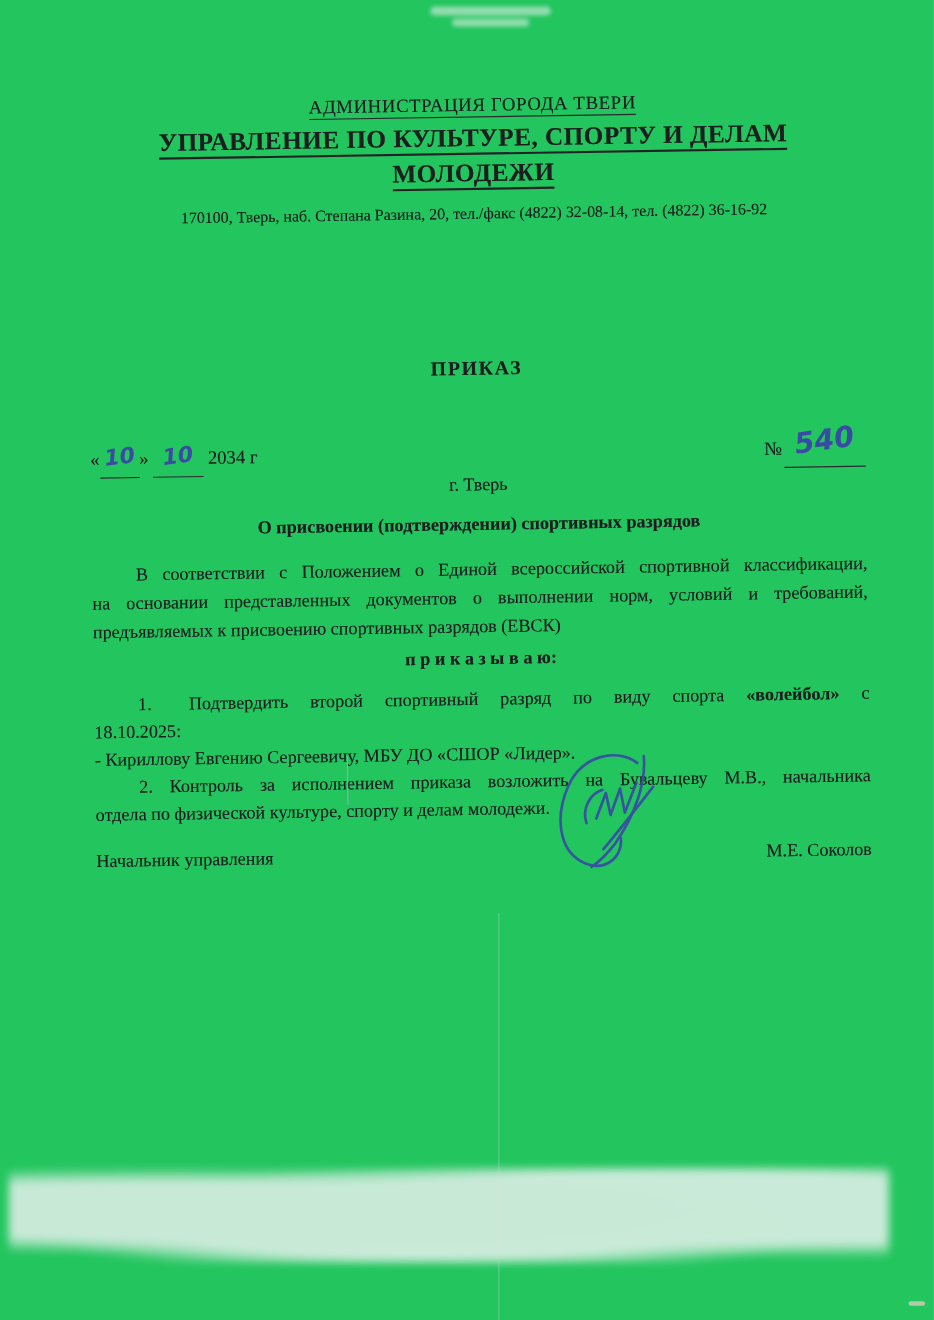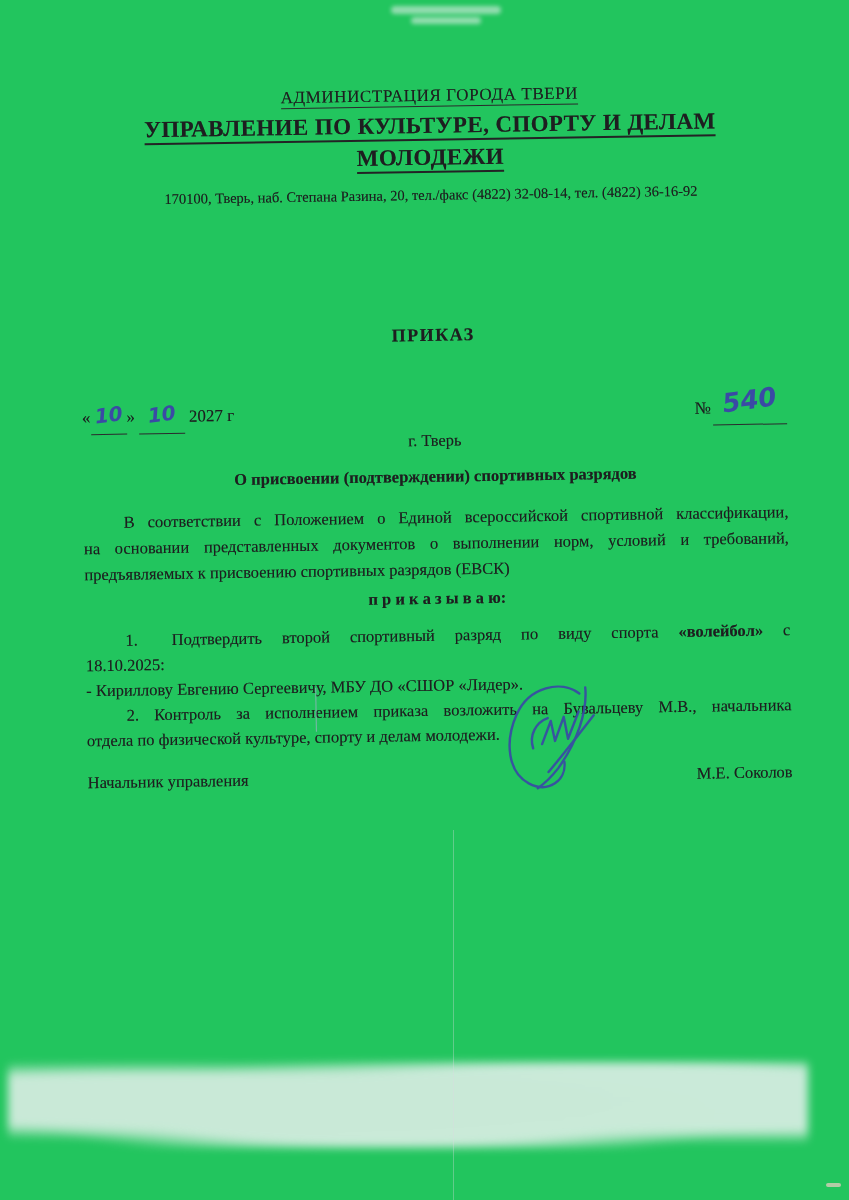--- a/index.html
+++ b/index.html
@@ -100,21 +100,21 @@
       <div class="org2">
         <span>УПРАВЛЕНИЕ ПО КУЛЬТУРЕ, СПОРТУ И ДЕЛАМ МОЛОДЕЖИ</span>
       </div>
       <div class="address">170100, Тверь, наб. Степана Разина, 20, тел./факс (4822) 32-08-14, тел. (4822) 36-16-92</div>
     </div>
 
     <div class="doc-title">ПРИКАЗ</div>
 
     <div class="meta-row">
       <div class="date-group">
-        <span>«</span><span class="blank blank-day"><span class="hand hand-day">10</span></span><span>»</span><span class="blank blank-month"><span class="hand hand-month">10</span></span><span>2027 г</span>
+        <span>«</span><span class="blank blank-day"><span class="hand hand-day">10</span></span><span>»</span><span class="blank blank-month"><span class="hand hand-month">10</span></span><span>2034 г</span>
       </div>
       <div class="number-group">
         <span>№</span><span class="blank blank-num"><span class="hand hand-540">540</span></span>
       </div>
     </div>
 
     <div class="city-line">г. Тверь</div>
 
     <div class="subject-line">О присвоении (подтверждении) спортивных разрядов</div>
 

